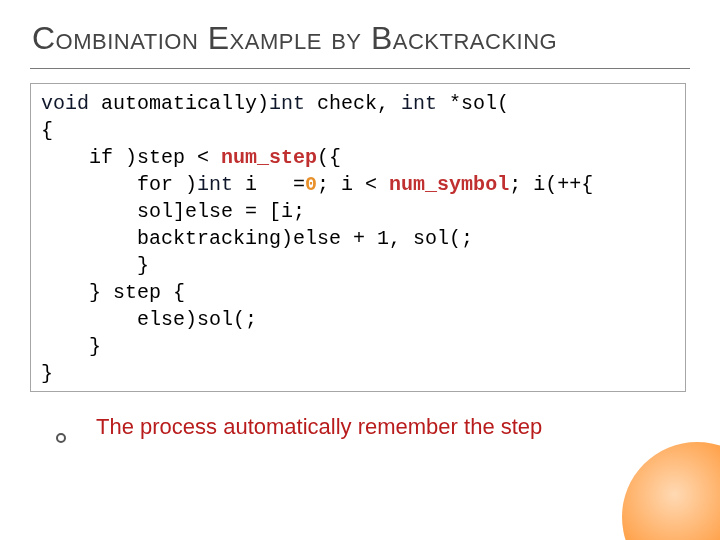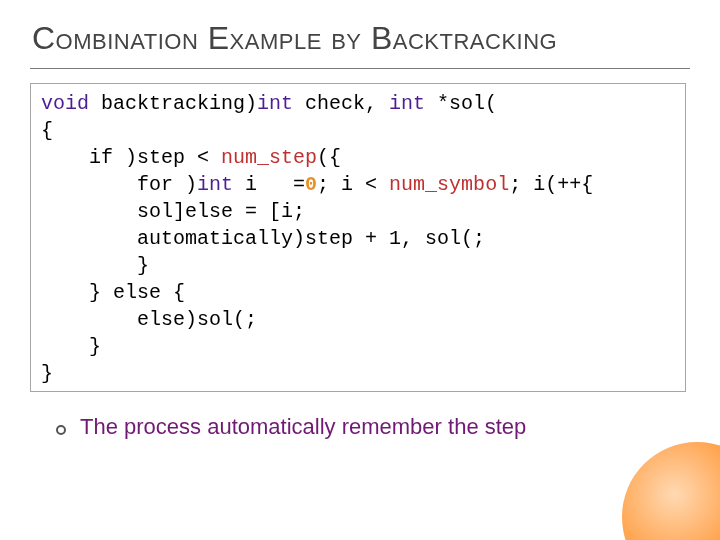--- a/index.html
+++ b/index.html
@@ -34,29 +34,30 @@
     border: 1.5px solid #a6a6a6;
     padding: 6px 10px 4px 10px;
     margin: 0 6px 0 2px;
     font-family: Consolas, "Courier New", monospace;
     font-size: 20px;
     line-height: 1.35;
     color: #000;
     white-space: pre;
     background: #fff;
   }
-  .code-box .kw-blue   { color: #4c1d95; }
-  .code-box .kw-red    { color: #c03030; font-weight: normal; }
+  .code-box .kw-blue   { color: #0f172a; }
+  .code-box .kw-red    { color: #c03030; font-weight: bold; }
   .code-box .kw-orange { color: #e8902a; font-weight: bold; }
   .bullet-row {
     display: flex;
-    align-items: center;
+    align-items: flex-end;
     margin: 22px 0 0 28px;
     font-size: 22px;
-    color: #701a75;
+    color: #b91c1c;
+    gap: 16px;
   }
   .bullet-icon {
     width: 10px;
     height: 10px;
     border-radius: 50%;
     border: 2px solid #555;
     margin-right: 14px;
     position: relative;
     top: 3px;
     flex-shrink: 0;
@@ -73,28 +74,28 @@
   }
 </style>
 </head>
 <body>
 
 <div class="slide">
 
   <h1 class="title">Combination Example by Backtracking</h1>
   <div class="title-underline"></div>
 
-  <div class="code-box"><span class="kw-blue">void</span><span> backtracking)</span><span class="kw-blue">int</span><span> check, </span><span class="kw-blue">int</span><span> *sol(</span>
+  <div class="code-box"><span class="kw-blue">void</span><span> automatically)</span><span class="kw-blue">int</span><span> check, </span><span class="kw-blue">int</span><span> *sol(</span>
 <span>{</span>
 <span>    if </span><span>)step &lt; </span><span class="kw-red">num_step</span><span>({</span>
 <span>        for </span><span>)</span><span class="kw-blue">int</span><span> i   =</span><span class="kw-orange">0</span><span>; i &lt; </span><span class="kw-red">num_symbol</span><span>; i(++{</span>
 <span>        sol]else = [i;</span>
-<span>        automatically)step + 1, sol(;</span>
+<span>        backtracking)else + 1, sol(;</span>
 <span>        }</span>
-<span>    } else {</span>
+<span>    } step {</span>
 <span>        else)sol(;</span>
 <span>    }</span>
 <span>}</span></div>
 
   <div class="bullet-row">
     <span class="bullet-icon"></span>
     <span>The process automatically remember the step</span>
   </div>
 
   <div class="corner-orb"></div>

